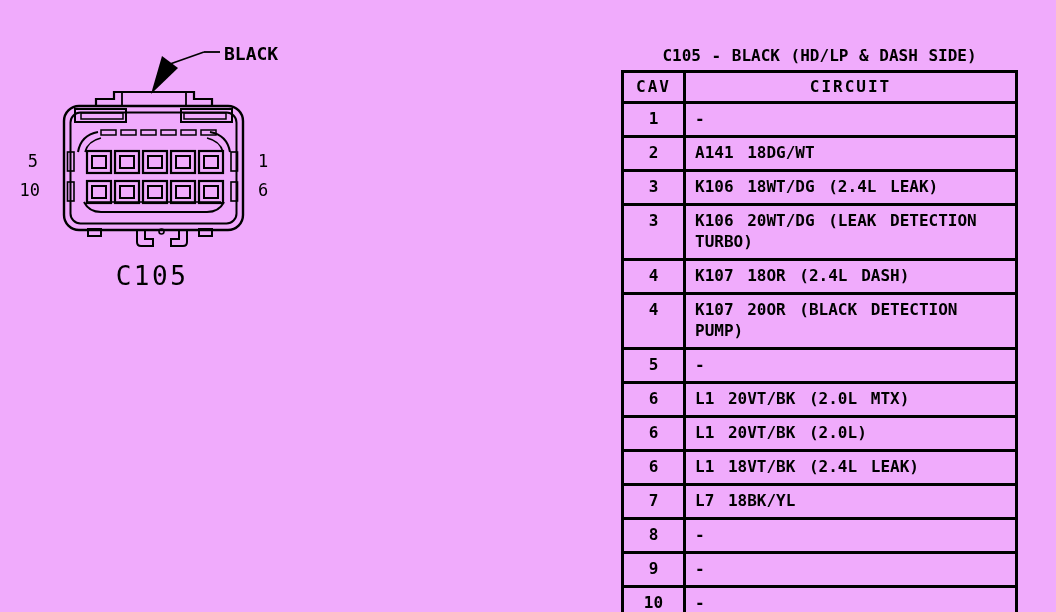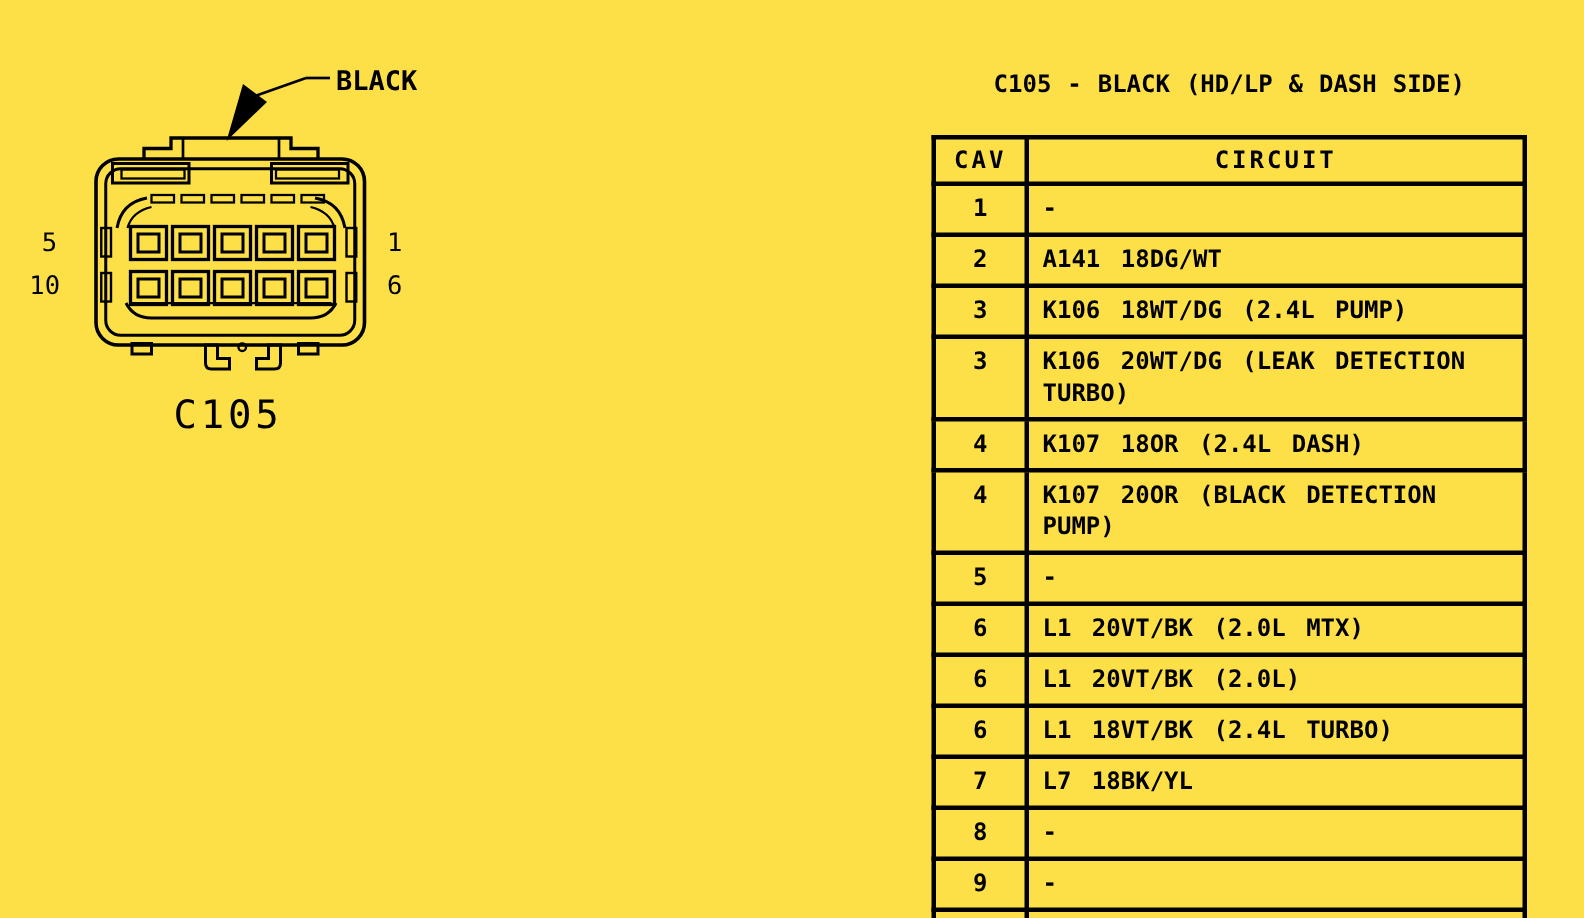--- a/index.html
+++ b/index.html
@@ -1,38 +1,38 @@
 <!DOCTYPE html>
 <html><head>
 <meta charset="utf-8">
 <style>
   html, body { margin: 0; padding: 0; background: #ffffff; }
   .page {
     position: relative;
     width: 1056px;
     height: 612px;
-    background: #fde047;
+    background: #f0abfc;
     color: #000000;
     font-family: "DejaVu Sans Mono", "Liberation Mono", monospace;
     overflow: hidden;
   }
   .diagram-svg { position: absolute; left: 0; top: 0; }
   svg text {
     font-family: "DejaVu Sans Mono", "Liberation Mono", monospace;
     fill: #000000;
   }
   .table-panel { position: absolute; left: 621px; top: 46px; width: 397px; }
   .table-title {
     font-size: 16px;
     font-weight: bold;
     line-height: 20px;
     text-align: center;
     white-space: nowrap;
     word-spacing: 1px;
-    margin-bottom: 24px;
+    margin-bottom: 4px;
   }
   table.pinout {
     border-collapse: collapse;
     width: 397px;
     table-layout: fixed;
   }
   .pinout col.cav-col { width: 62px; }
   .pinout th, .pinout td { border: 3px solid #000000; }
   .pinout th {
     font-size: 16px;
@@ -160,21 +160,21 @@
     <td class="circuit">-</td>
   </tr>
 
   <tr>
     <td class="cav">2</td>
     <td class="circuit">A141 18DG/WT</td>
   </tr>
 
   <tr>
     <td class="cav">3</td>
-    <td class="circuit">K106 18WT/DG (2.4L PUMP)</td>
+    <td class="circuit">K106 18WT/DG (2.4L LEAK)</td>
   </tr>
 
   <tr>
     <td class="cav">3</td>
     <td class="circuit">K106 20WT/DG (LEAK DETECTION TURBO)</td>
   </tr>
 
   <tr>
     <td class="cav">4</td>
     <td class="circuit">K107 18OR (2.4L DASH)</td>
@@ -195,21 +195,21 @@
     <td class="circuit">L1 20VT/BK (2.0L MTX)</td>
   </tr>
 
   <tr>
     <td class="cav">6</td>
     <td class="circuit">L1 20VT/BK (2.0L)</td>
   </tr>
 
   <tr>
     <td class="cav">6</td>
-    <td class="circuit">L1 18VT/BK (2.4L TURBO)</td>
+    <td class="circuit">L1 18VT/BK (2.4L LEAK)</td>
   </tr>
 
   <tr>
     <td class="cav">7</td>
     <td class="circuit">L7 18BK/YL</td>
   </tr>
 
   <tr>
     <td class="cav">8</td>
     <td class="circuit">-</td>

